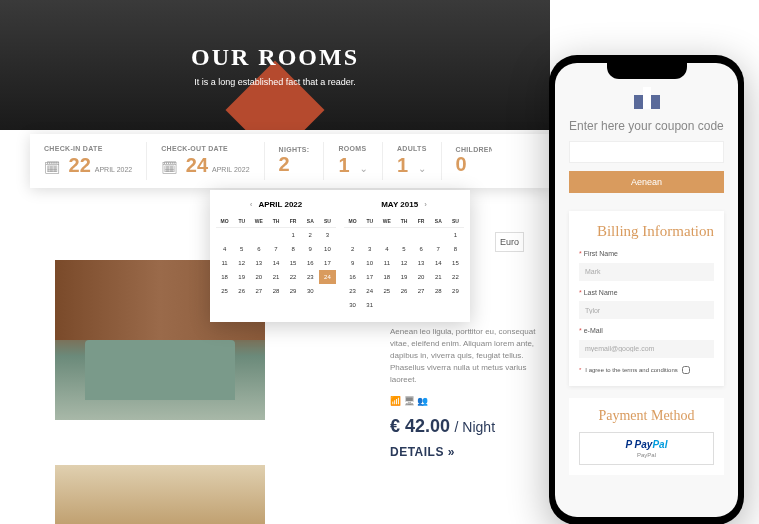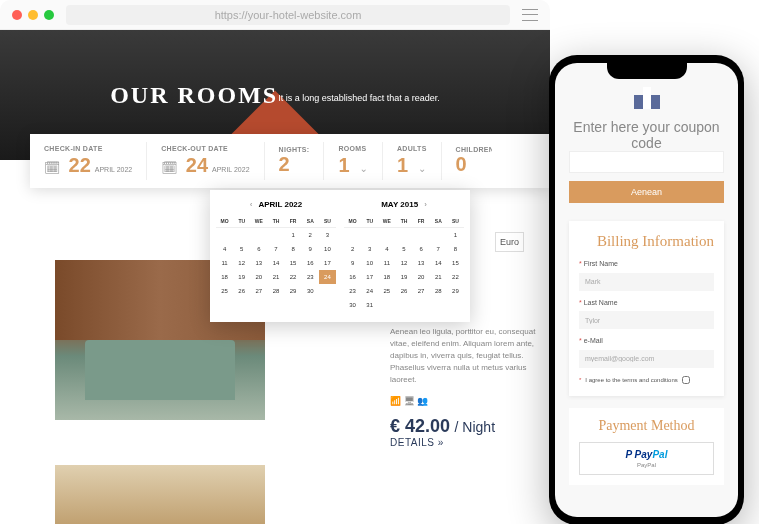--- a/index.html
+++ b/index.html
@@ -5,21 +5,21 @@
 *{margin:0;padding:0;box-sizing:border-box;font-family:-apple-system,Helvetica,Arial,sans-serif}
 body{background:#fff;width:759px;height:524px;position:relative;overflow:hidden}
 .browser{position:absolute;top:0;left:0;width:550px;background:#fff;border-radius:10px 10px 0 0}
 .browser-bar{height:30px;background:#fafafa;border-bottom:1px solid #eee;display:flex;align-items:center;padding:0 12px;border-radius:10px 10px 0 0}
 .dots{display:flex;gap:6px}
 .dot{width:10px;height:10px;border-radius:50%}
 .dot.r{background:#ff5f56}.dot.y{background:#ffbd2e}.dot.g{background:#27c93f}
 .url-bar{flex:1;margin:0 12px;height:20px;background:#f0f0f0;border-radius:4px;display:flex;align-items:center;justify-content:center;color:#aaa;font-size:11px}
 .hamburger{width:16px;height:12px;display:flex;flex-direction:column;justify-content:space-between}
 .hamburger span{height:1px;background:#999;display:block}
-.hero{height:130px;background:#2a2a2a;background:linear-gradient(180deg,#3a3a3a 0%,#2a2a2a 50%,#1a1a1a 100%);display:flex;flex-direction:row;align-items:center;justify-content:center;color:#fff;position:relative;overflow:hidden}
+.hero{height:130px;background:#2a2a2a;background:linear-gradient(180deg,#3a3a3a 0%,#2a2a2a 50%,#1a1a1a 100%);display:flex;flex-direction:column;align-items:center;justify-content:center;color:#fff;position:relative;overflow:hidden}
 .hero::before{content:'';position:absolute;bottom:-15px;left:50%;width:70px;height:70px;background:#b54a2e;transform:translateX(-50%) rotate(45deg)}
 .hero h1{font-family:Georgia,serif;font-size:24px;letter-spacing:2px;font-weight:bold;z-index:1}
 .hero p{font-size:9px;margin-top:6px;z-index:1}
 .search-bar{position:absolute;top:134px;left:30px;width:520px;height:54px;background:#fff;box-shadow:0 2px 14px rgba(0,0,0,0.15);display:flex;padding:8px 0}
 .sb-col{padding:4px 14px;border-right:1px solid #eee;display:flex;flex-direction:column;justify-content:center}
 .sb-col:last-child{border:none}
 .sb-label{font-size:7px;color:#888;font-weight:bold;letter-spacing:0.3px}
 .sb-val{display:flex;align-items:baseline;gap:4px;margin-top:2px}
 .sb-val .big{font-size:20px;color:#d99b5e;font-weight:bold}
 .sb-val .sm{font-size:7px;color:#888}
@@ -40,63 +40,50 @@
 .room-img{position:absolute;top:260px;left:55px;width:210px;height:160px;background:linear-gradient(180deg,#e8d5c0 0%,#8a5a3a 40%,#6b8a7a 60%,#a8b8a8 100%);overflow:hidden}
 .room-img::before{content:'';position:absolute;top:0;left:0;right:0;height:50%;background:linear-gradient(90deg,#7a4a2a 0%,#9a6a4a 50%,#8a5a3a 100%)}
 .room-img::after{content:'';position:absolute;bottom:20px;left:30px;right:30px;height:60px;background:#7a9a8a;border-radius:4px 4px 0 0}
 .room-img2{position:absolute;top:465px;left:55px;width:210px;height:60px;background:linear-gradient(180deg,#e0d0b0 0%,#c0a070 100%)}
 .room-info{position:absolute;top:295px;left:390px;width:150px}
 .room-title{font-family:Georgia,serif;font-size:18px;color:#d99b5e;margin-bottom:10px}
 .room-desc{font-size:8px;color:#888;line-height:1.5;margin-bottom:10px}
 .room-icons{font-size:9px;color:#888;margin-bottom:10px}
 .room-price{font-family:Georgia,serif;font-size:18px;color:#2a3a5a;font-weight:bold}
 .room-price .per{font-size:14px;font-weight:normal}
-.room-details{font-size:10px;color:#2a3a5a;font-weight:normal;letter-spacing:0.5px;}
+.room-details{font-size:12px;color:#2a3a5a;font-weight:bold;letter-spacing:0.5px;margin-top:8px}
 .currency-btn{position:absolute;top:232px;left:495px;background:#fff;border:1px solid #ddd;padding:4px 4px;font-size:9px;color:#555}
 .phone{position:absolute;top:55px;right:15px;width:195px;height:470px;background:#000;border-radius:28px;padding:8px 6px;box-shadow:0 10px 40px rgba(0,0,0,0.3)}
 .phone-screen{width:100%;height:100%;background:#f8f8f8;border-radius:22px;overflow:hidden;position:relative}
 .notch{position:absolute;top:0;left:50%;transform:translateX(-50%);width:80px;height:16px;background:#000;border-radius:0 0 12px 12px;z-index:10}
 .phone-content{padding:24px 14px 10px}
 .gift-icon{width:26px;height:22px;margin:0 auto 10px;position:relative}
 .gift-icon::before{content:'';position:absolute;bottom:0;left:0;right:0;height:14px;background:#5a6a9a}
 .gift-icon::after{content:'';position:absolute;top:0;left:50%;transform:translateX(-50%);width:8px;height:22px;background:#fff}
-.coupon-label{font-size:14px;color:#888;text-align:center;margin-bottom:0}
+.coupon-label{font-size:12px;color:#888;text-align:left;margin-bottom:8px}
 .coupon-input{width:100%;height:22px;background:#fff;border:1px solid #eee;margin-bottom:8px}
 .apply-btn{width:100%;height:22px;background:#d99b5e;color:#fff;font-size:9px;border:none;display:flex;align-items:center;justify-content:center}
 .billing-card{background:#fff;margin-top:18px;padding:12px 10px;box-shadow:0 1px 4px rgba(0,0,0,0.08)}
 .billing-title{font-family:Georgia,serif;font-size:15px;color:#d99b5e;text-align:right;margin-bottom:10px}
 .field-label{font-size:7px;color:#555;margin-bottom:3px}
 .field-label .req{color:#d9534f}
 .field-input{width:100%;height:18px;background:#f5f5f5;border:none;font-size:7px;padding:0 6px;color:#aaa;margin-bottom:8px}
 .terms{font-size:6px;color:#555;display:flex;align-items:center;gap:4px}
 .terms .req{color:#d9534f}
 .payment-card{background:#fff;margin-top:12px;padding:10px}
 .payment-title{font-family:Georgia,serif;font-size:14px;color:#d99b5e;text-align:center;margin-bottom:8px}
 .paypal-box{border:1px solid #ddd;padding:6px;text-align:center}
 .paypal-logo{font-size:10px;font-weight:bold;font-style:italic}
 .paypal-logo .p1{color:#003087}.paypal-logo .p2{color:#009cde}
 .paypal-sub{font-size:6px;color:#888;margin-top:2px}
 </style>
 </head>
 <body>
 
 <div class="browser">
-  <div class="browser-bar">
-    <div class="dots">
-      <div class="dot r"></div>
-      <div class="dot y"></div>
-      <div class="dot g"></div>
-    </div>
-    <div class="url-bar">https://your-hotel-website.com</div>
-    <div class="hamburger">
-        <span></span>
-        <span></span>
-        <span></span>
-      </div>
-  </div>
   <div class="hero">
     <h1>OUR ROOMS</h1>
     <p>It is a long established fact that a reader.</p>
   </div>
 </div>
 
 <div class="search-bar">
   <div class="sb-col">
     <div class="sb-label">CHECK-IN DATE</div>
     <div class="sb-val">

